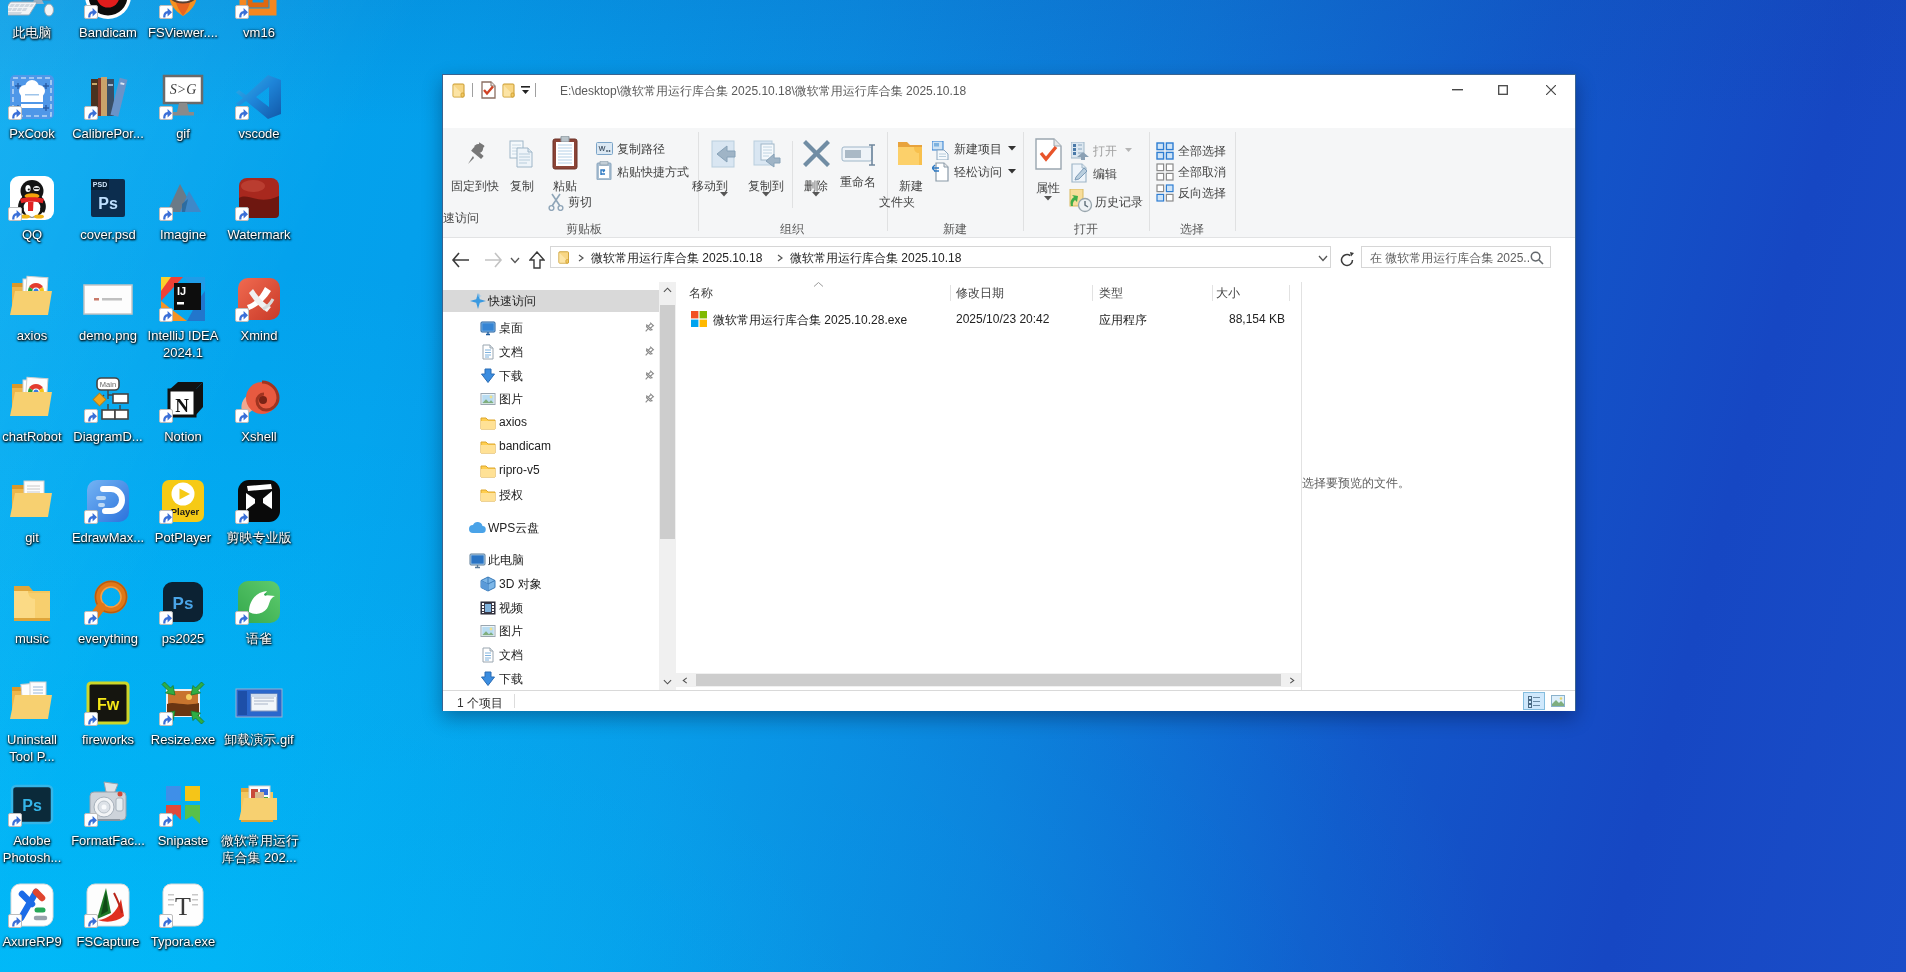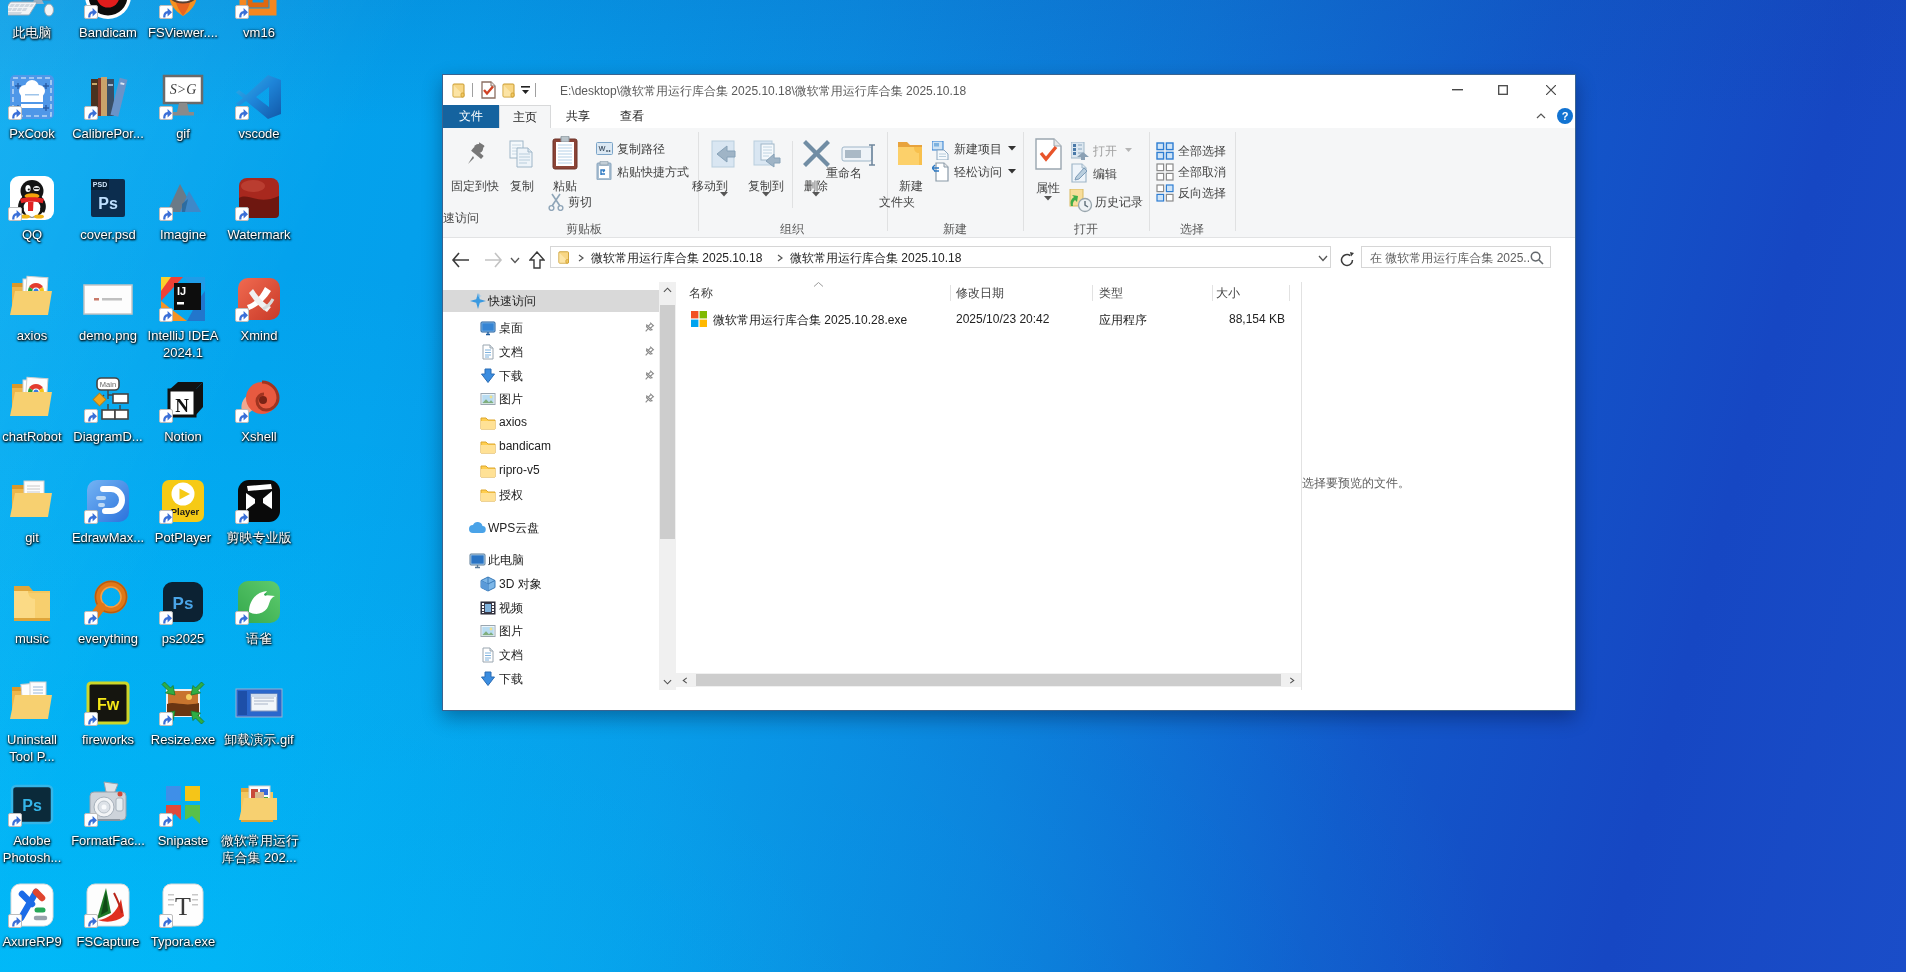--- a/index.html
+++ b/index.html
@@ -755,31 +755,20 @@
         <svg class="abs" style="left:18px;top:10px" width="10" height="10" viewBox="0 0 10 10">
           <rect x=".7" y=".7" width="8.6" height="8.6" fill="none" stroke="#474747" stroke-width="1.3"></rect>
         </svg>
       </div>
   <div class="abs" style="left:1083px;top:0;width:50px;height:30px">
         <svg class="abs" style="left:20px;top:10px" width="10" height="10" viewBox="0 0 10 10">
           <path d="M0,0 L10,10 M10,0 L0,10" stroke="#474747" stroke-width="1.2"></path>
         </svg>
       </div>
 </div>
-<div class="abs" style="left:0;top:30px;width:100%;height:23px;background:#fff">
-  <div class="abs" style="left:0;top:0;width:56px;height:23px;background:#15639f;color:#fff;font-size:12px;text-align:center;line-height:23px">文件</div>
-  <div class="abs" style="left:56px;top:0;width:52px;height:23px;background:#f5f6f7;border:1px solid #d8d9da;border-bottom:none;color:#1a1a1a;font-size:12px;text-align:center;line-height:22px">主页</div>
-  <div class="abs" style="left:108px;top:0;width:54px;height:23px;color:#1a1a1a;font-size:12px;text-align:center;line-height:23px">共享</div>
-  <div class="abs" style="left:162px;top:0;width:54px;height:23px;color:#1a1a1a;font-size:12px;text-align:center;line-height:23px">查看</div>
-  <svg class="abs" style="left:1093px;top:8px" width="10" height="6" viewBox="0 0 10 6">
-        <path d="M1,5 L5,1 L9,5" fill="none" stroke="#555" stroke-width="1.2"></path>
-      </svg>
-  <div class="abs" style="left:1114px;top:3px;width:16px;height:16px;border-radius:50%;background:#1273d2"></div>
-  <div class="abs" style="left:1114px;top:3px;width:16px;height:16px;color:#fff;font-size:11px;font-weight:bold;text-align:center;line-height:16px">?</div>
-</div>
 <div class="abs" id="ribbon" style="left:0;top:53px;width:100%;height:110px;background:#f5f6f7;border-bottom:1px solid #e2e3e4;font-size:12px;color:#444">
   <svg class="abs" style="left:22px;top:13px" width="22" height="26" viewBox="0 0 22 26">
         <g fill="#777">
           <path d="M9,1 l6,-1 1,1 -1,6 z" transform="rotate(40 11 8)"></path>
           <circle cx="13.5" cy="7.5" r="4.6"></circle>
           <path d="M6,10 h13 v4 h-13 z" transform="rotate(40 12 12)"></path>
           <path d="M8,15 L3,23 L9,17 z"></path>
         </g>
       </svg>
   <div class="abs" style="left:0px;top:50px;width:64px;text-align:center">固定到快</div>
@@ -857,21 +846,21 @@
       </svg>
   <div class="abs" style="left:341px;top:50px;width:64px;text-align:center">删除</div>
   <svg class="abs" style="left:369px;top:64px" width="8" height="5" viewBox="0 0 8 5">
         <path d="M0,0 h8 l-4,4.5 z" fill="#555"></path>
       </svg>
   <svg class="abs" style="left:398px;top:16px" width="36" height="22" viewBox="0 0 36 22">
         <rect x="1" y="3" width="30" height="14" rx="2" fill="#eef3f8" stroke="#9fb6c8"></rect>
         <rect x="4" y="6" width="16" height="8" fill="#aab9c6"></rect>
         <path d="M28,1 h6 M28,21 h6 M31,1 v20" stroke="#70889e" stroke-width="1.6" fill="none"></path>
       </svg>
-  <div class="abs" style="left:383px;top:37px;width:64px;text-align:left">重命名</div>
+  <div class="abs" style="left:383px;top:46px;width:64px;text-align:center">重命名</div>
   <div class="abs" style="left:317px;top:93px;width:64px;text-align:center;color:#5a5a5a">组织</div>
   <div class="abs" style="left:444px;top:4px;width:1px;height:99px;background:#e0e1e2"></div>
   <svg class="abs" style="left:454px;top:11px" width="30" height="28" viewBox="0 0 30 28">
         <path d="M1,3 h9 l3,3 h12 v19 h-24 z" fill="#e8a33d"></path>
         <path d="M1,8 h24 v18 h-24 z" fill="#f8c04d"></path>
         <path d="M17,8 c0,4 2,6 5,6 v12 h-21 v-18 z" fill="#fcd06a"></path>
       </svg>
   <div class="abs" style="left:436px;top:50px;width:64px;text-align:center">新建</div>
   <div class="abs" style="left:436px;top:66px;width:64px;text-align:left">文件夹</div>
   <svg class="abs" style="left:489px;top:13px" width="19" height="19" viewBox="0 0 19 19">
@@ -1175,14 +1164,35 @@
     <svg class="abs" style="left:613px;top:4px" width="6" height="7" viewBox="0 0 6 8">
           <path d="M1,1 L5,4 L1,7" fill="none" stroke="#505050" stroke-width="1.2"></path>
         </svg>
     <div class="abs" style="left:20px;top:1px;width:585px;height:12px;background:#cdcdcd"></div>
   </div>
 
   <div class="abs" style="left:858px;top:0;width:1px;height:408px;background:#e2e2e2"></div>
   <div class="abs" style="left:859px;top:193px;width:273px;color:#5f5f5f">选择要预览的文件。</div>
 </div>
 
+<div class="abs" style="left:0;top:615px;width:100%;height:21px;background:#fff;border-top:1px solid #d9d9d9">
+  <div class="abs" style="left:14px;top:4px;font-size:12px;color:#333">1 个项目</div>
+  <div class="abs" style="left:71px;top:3px;width:1px;height:14px;background:#dcdcdc"></div>
+  <div class="abs" style="left:1080px;top:1px;width:22px;height:18px;background:#cfe8fc;border:1px solid #84bdde">
+    <svg class="abs" style="left:4px;top:3px" width="13" height="12" viewBox="0 0 13 12">
+          <g fill="none" stroke="#4a6a84" stroke-width="1">
+            <rect x=".5" y=".5" width="3" height="3"></rect>
+            <rect x=".5" y="4.5" width="3" height="3"></rect>
+            <rect x=".5" y="8.5" width="3" height="3"></rect>
+            <path d="M5,1.5h7M5,5.5h7M5,9.5h7" stroke="#6a8aa4"></path>
+          </g>
+        </svg>
+  </div>
+  <div class="abs" style="left:1104px;top:1px;width:22px;height:18px">
+    <svg class="abs" style="left:4px;top:3px" width="14" height="12" viewBox="0 0 14 12">
+          <rect x=".5" y=".5" width="13" height="11" fill="#dceefa" stroke="#8ab2cc"></rect>
+          <path d="M1,9 l4,-4 3,3 2,-2 3,3 v2 h-12 z" fill="#7fae7f"></path>
+          <circle cx="10" cy="3.5" r="1.3" fill="#e8d46a"></circle>
+        </svg>
+  </div>
+</div>
 
 </div>
 
 </body></html>

